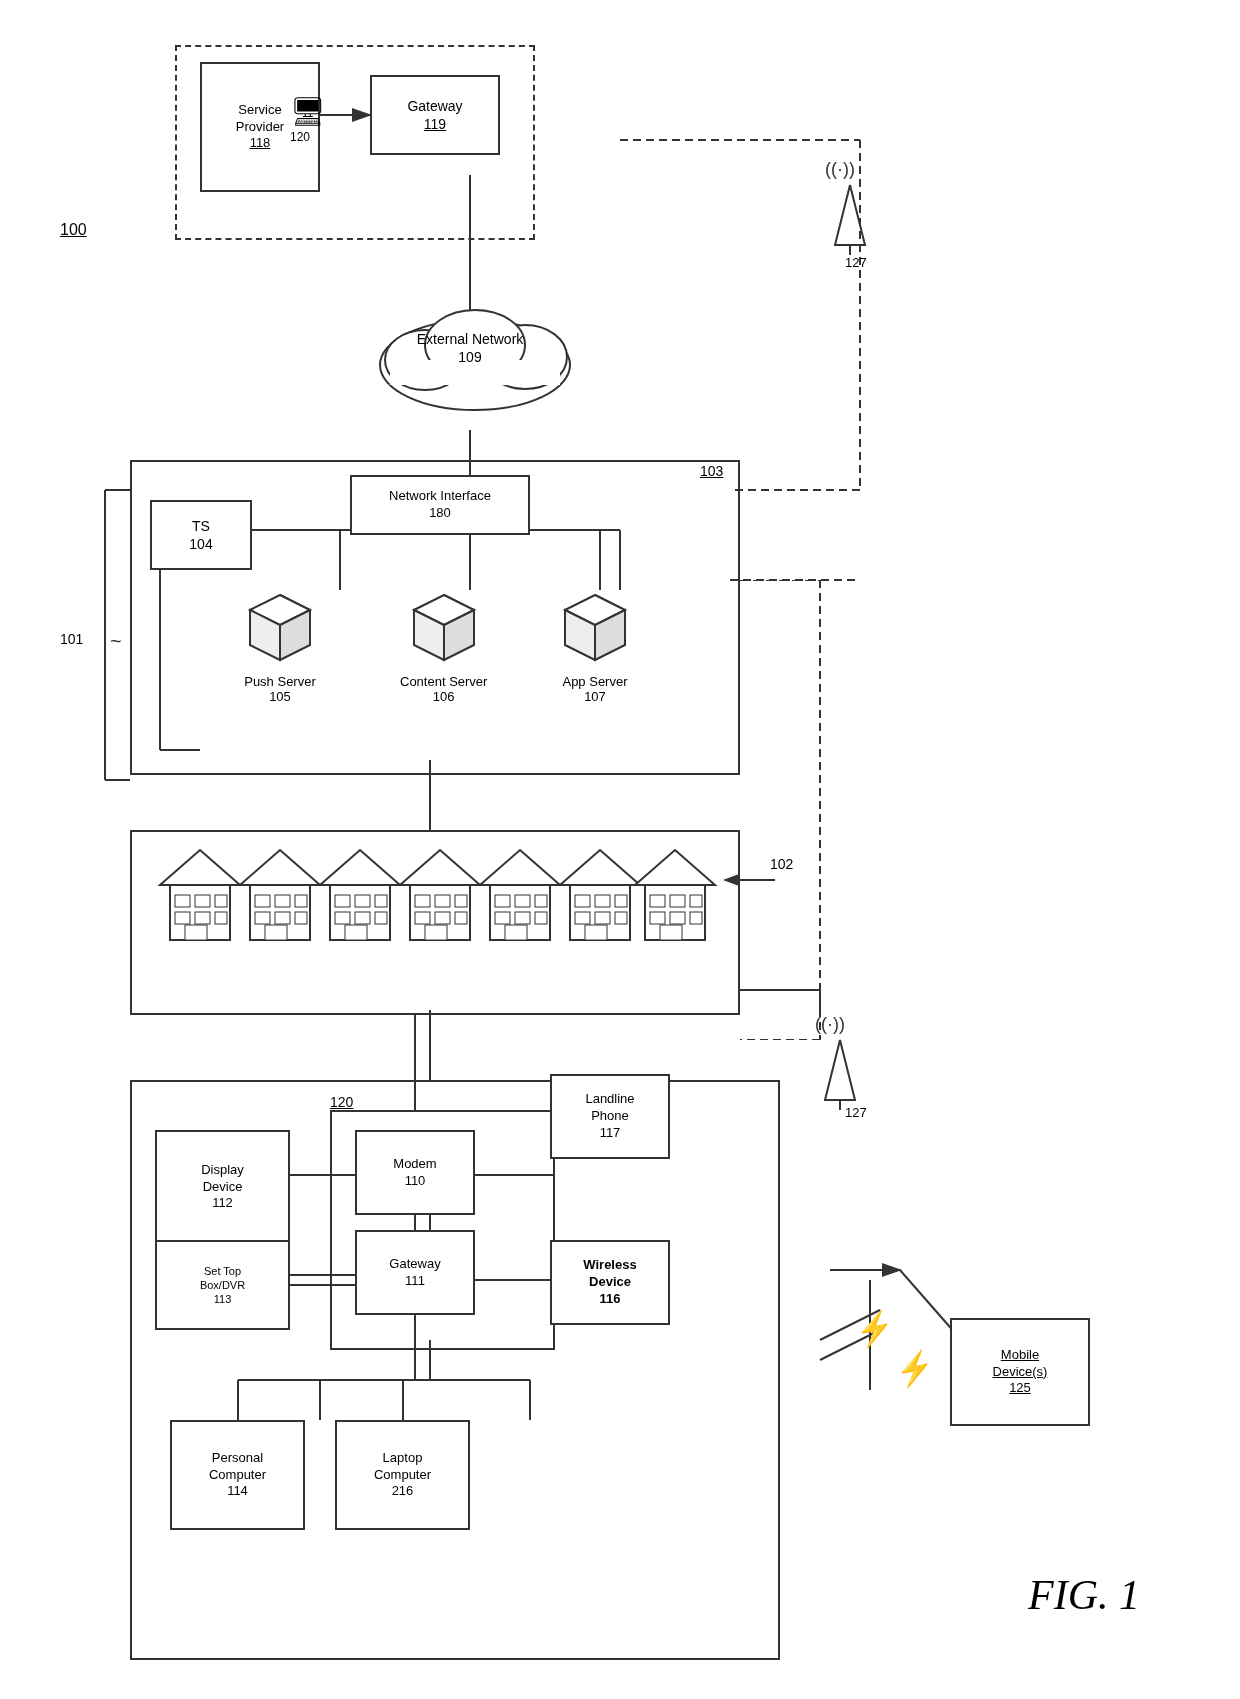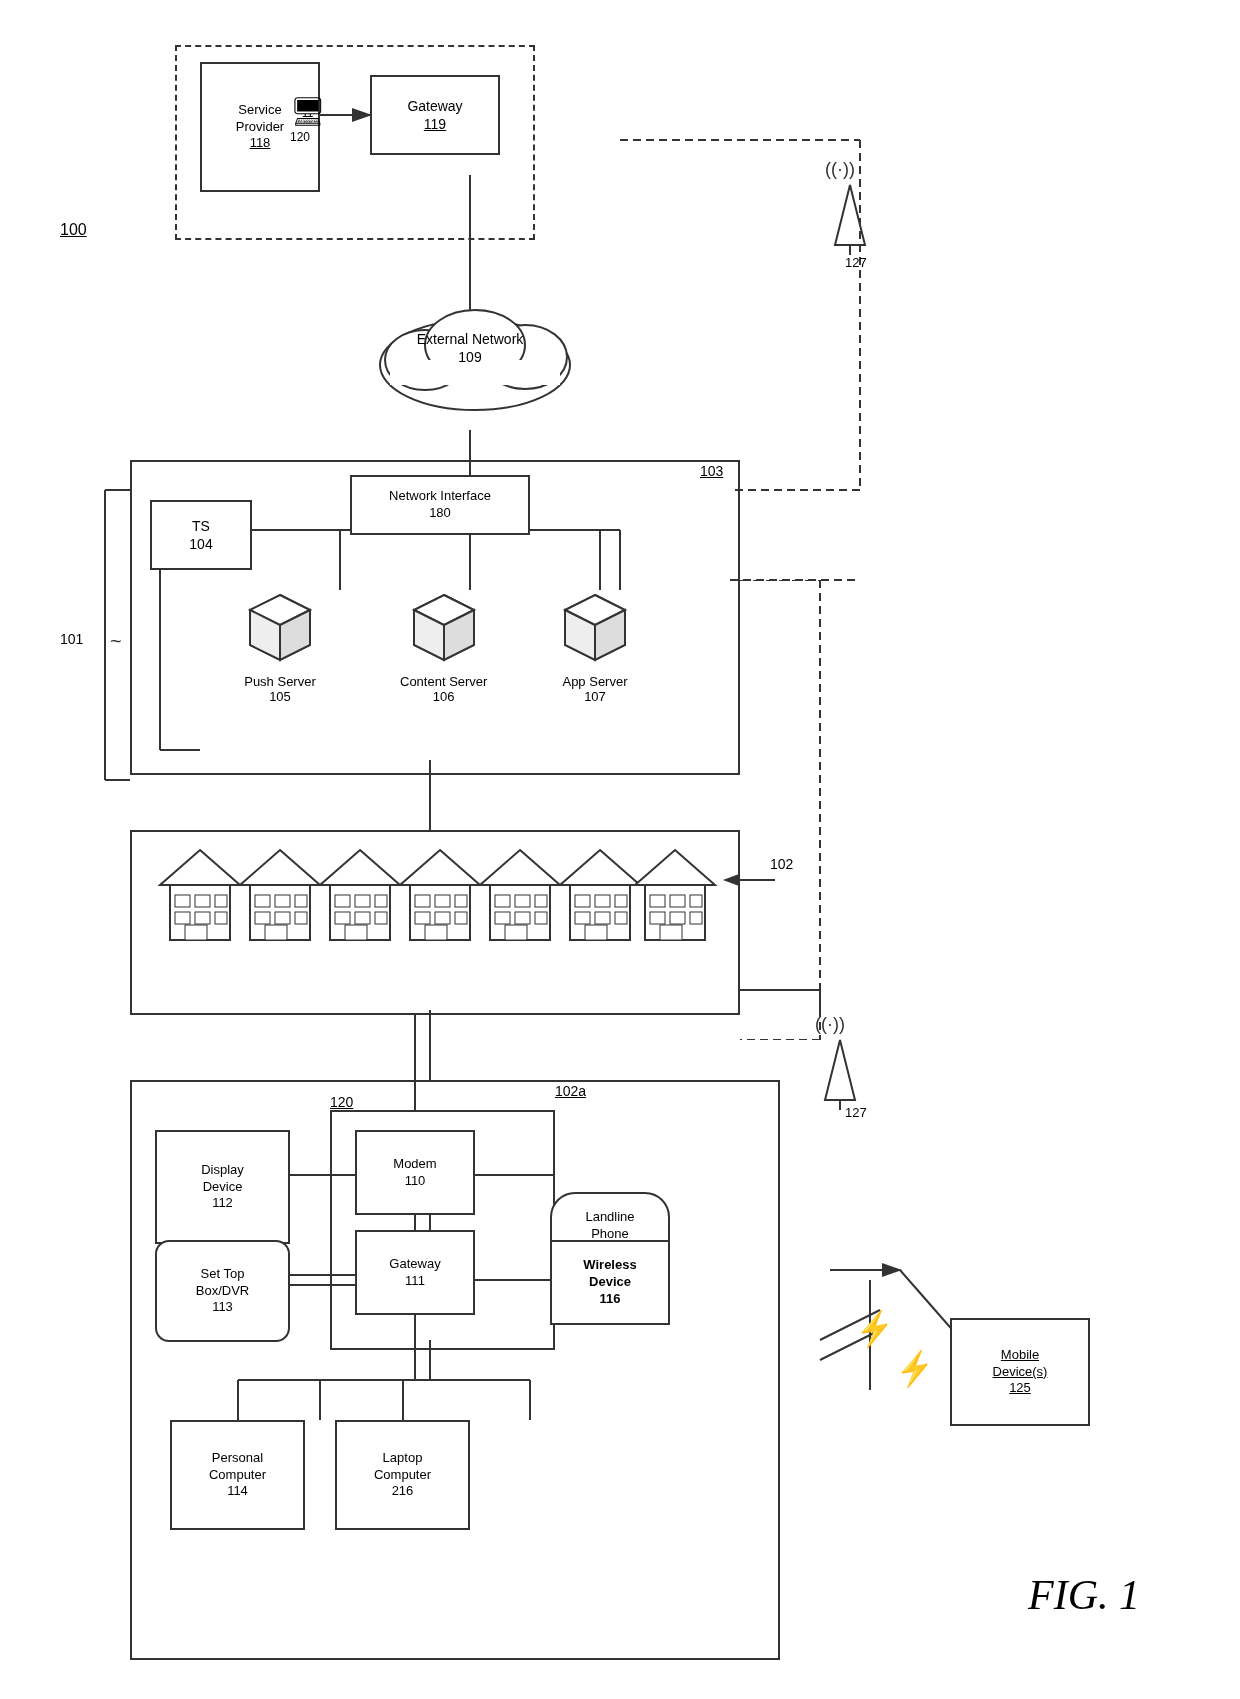--- a/index.html
+++ b/index.html
@@ -366,28 +366,28 @@
     </div>
   </div>
 
   <div class="box" style="left:355px; top:1230px; width:120px; height:85px; font-size:13px;">
     <div>
       <div>Gateway</div>
       <div>111</div>
     </div>
   </div>
 
-  <div class="box" style="left:550px; top:1192px; width:120px; height:85px; font-size:13px;border-radius:25px;">
+  <div class="box" style="left:550px; top:1074px; width:120px; height:85px; font-size:13px;">
     <div>
       <div>Landline<br>Phone</div>
       <div>117</div>
     </div>
   </div>
 
-  <div class="box" style="left:155px; top:1240px; width:135px; height:102px; font-size:13px;border-radius:14px;">
+  <div class="box" style="left:155px; top:1240px; width:135px; height:90px; font-size:11px;">
     <div>
       <div>Set Top<br>Box/DVR</div>
       <div>113</div>
     </div>
   </div>
 
   <div class="box" style="left:550px; top:1240px; width:120px; height:85px; font-size:13px;font-weight:bold;">
     <div>
       <div>Wireless<br>Device</div>
       <div>116</div>

